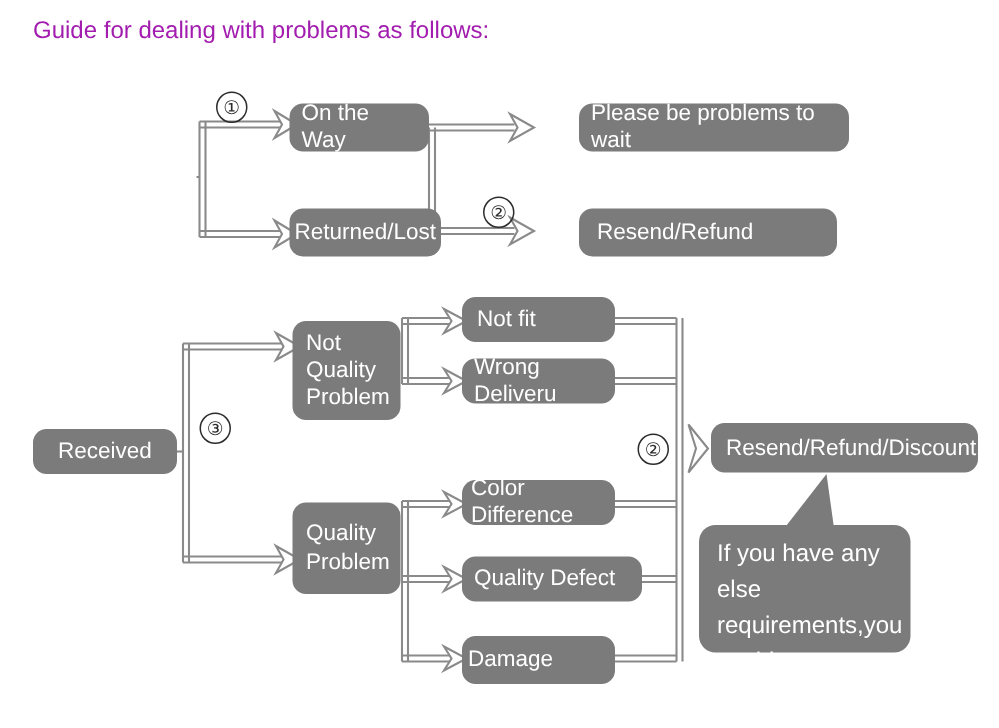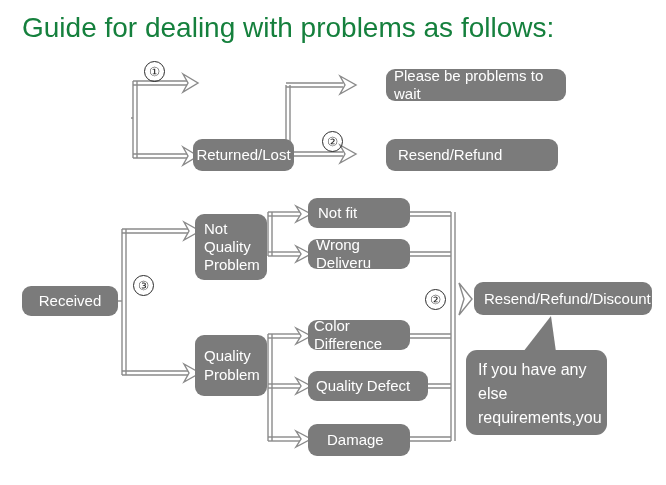--- a/index.html
+++ b/index.html
@@ -22,22 +22,22 @@
     position: absolute;
     left: 0;
     top: 0;
     width: 666px;
     height: 485px;
   }
   .title {
     position: absolute;
     left: 22px;
     top: 12px;
-    font-size: 28px;
-    color: #15803d;
+    font-size: 16px;
+    color: #a21caf;
     letter-spacing: 0px;
     white-space: nowrap;
   }
   .node {
     position: absolute;
     box-sizing: border-box;
     background: #7b7b7b;
     color: #ffffff;
     border-radius: 9px;
     display: flex;
@@ -203,20 +203,21 @@
     <g>
       <path class="ar" d="M459,283 L472,299 L459,315 L464,299 Z"></path>
     </g>
 
     <g>
       <path d="M523,352 L551,316 L556,352 Z" fill="#7b7b7b" stroke="none"></path>
     </g>
   </svg>
 
 
+  <div class="node center" style="left:193px; top:69px; width:93px; height:32px;">On the Way</div>
 
   <div class="node center" style="left:193px; top:139px; width:101px; height:32px;">Returned/Lost</div>
 
   <div class="node center" style="left:386px; top:69px; width:180px; height:32px;">Please be problems to wait</div>
 
   <div class="node left" style="left:386px; top:139px; width:172px; height:32px; padding-left:12px;">Resend/Refund</div>
 
   <div class="node center" style="left:22px; top:286px; width:96px; height:30px;">Received</div>
 
   <div class="node left multiline" style="left:195px; top:199px; width:72px; height:66px; padding-left:9px;">Not
@@ -227,21 +228,21 @@
 Problem</div>
 
   <div class="node left" style="left:308px; top:198px; width:102px; height:30px; padding-left:10px;">Not fit</div>
 
   <div class="node left" style="left:308px; top:239px; width:102px; height:30px; padding-left:8px;">Wrong Deliveru</div>
 
   <div class="node left" style="left:308px; top:320px; width:102px; height:30px; padding-left:6px;">Color Difference</div>
 
   <div class="node left" style="left:308px; top:371px; width:120px; height:30px; padding-left:8px;">Quality Defect</div>
 
-  <div class="node left" style="left:308px; top:424px; width:102px; height:32px; padding-left:19px;">Damage</div>
+  <div class="node left" style="left:308px; top:424px; width:102px; height:32px; padding-left:4px;">Damage</div>
 
   <div class="node left" style="left:474px; top:282px; width:178px; height:33px; padding-left:10px;">Resend/Refund/Discount</div>
 
   <div class="callout" style="left:466px; top:350px; width:141px; height:85px;">If you have any else
 requirements,you could
 also tell us!</div>
 
   <div class="circnum" style="left:144px; top:61px;">①</div>
 
   <div class="circnum" style="left:322px; top:131px;">②</div>

